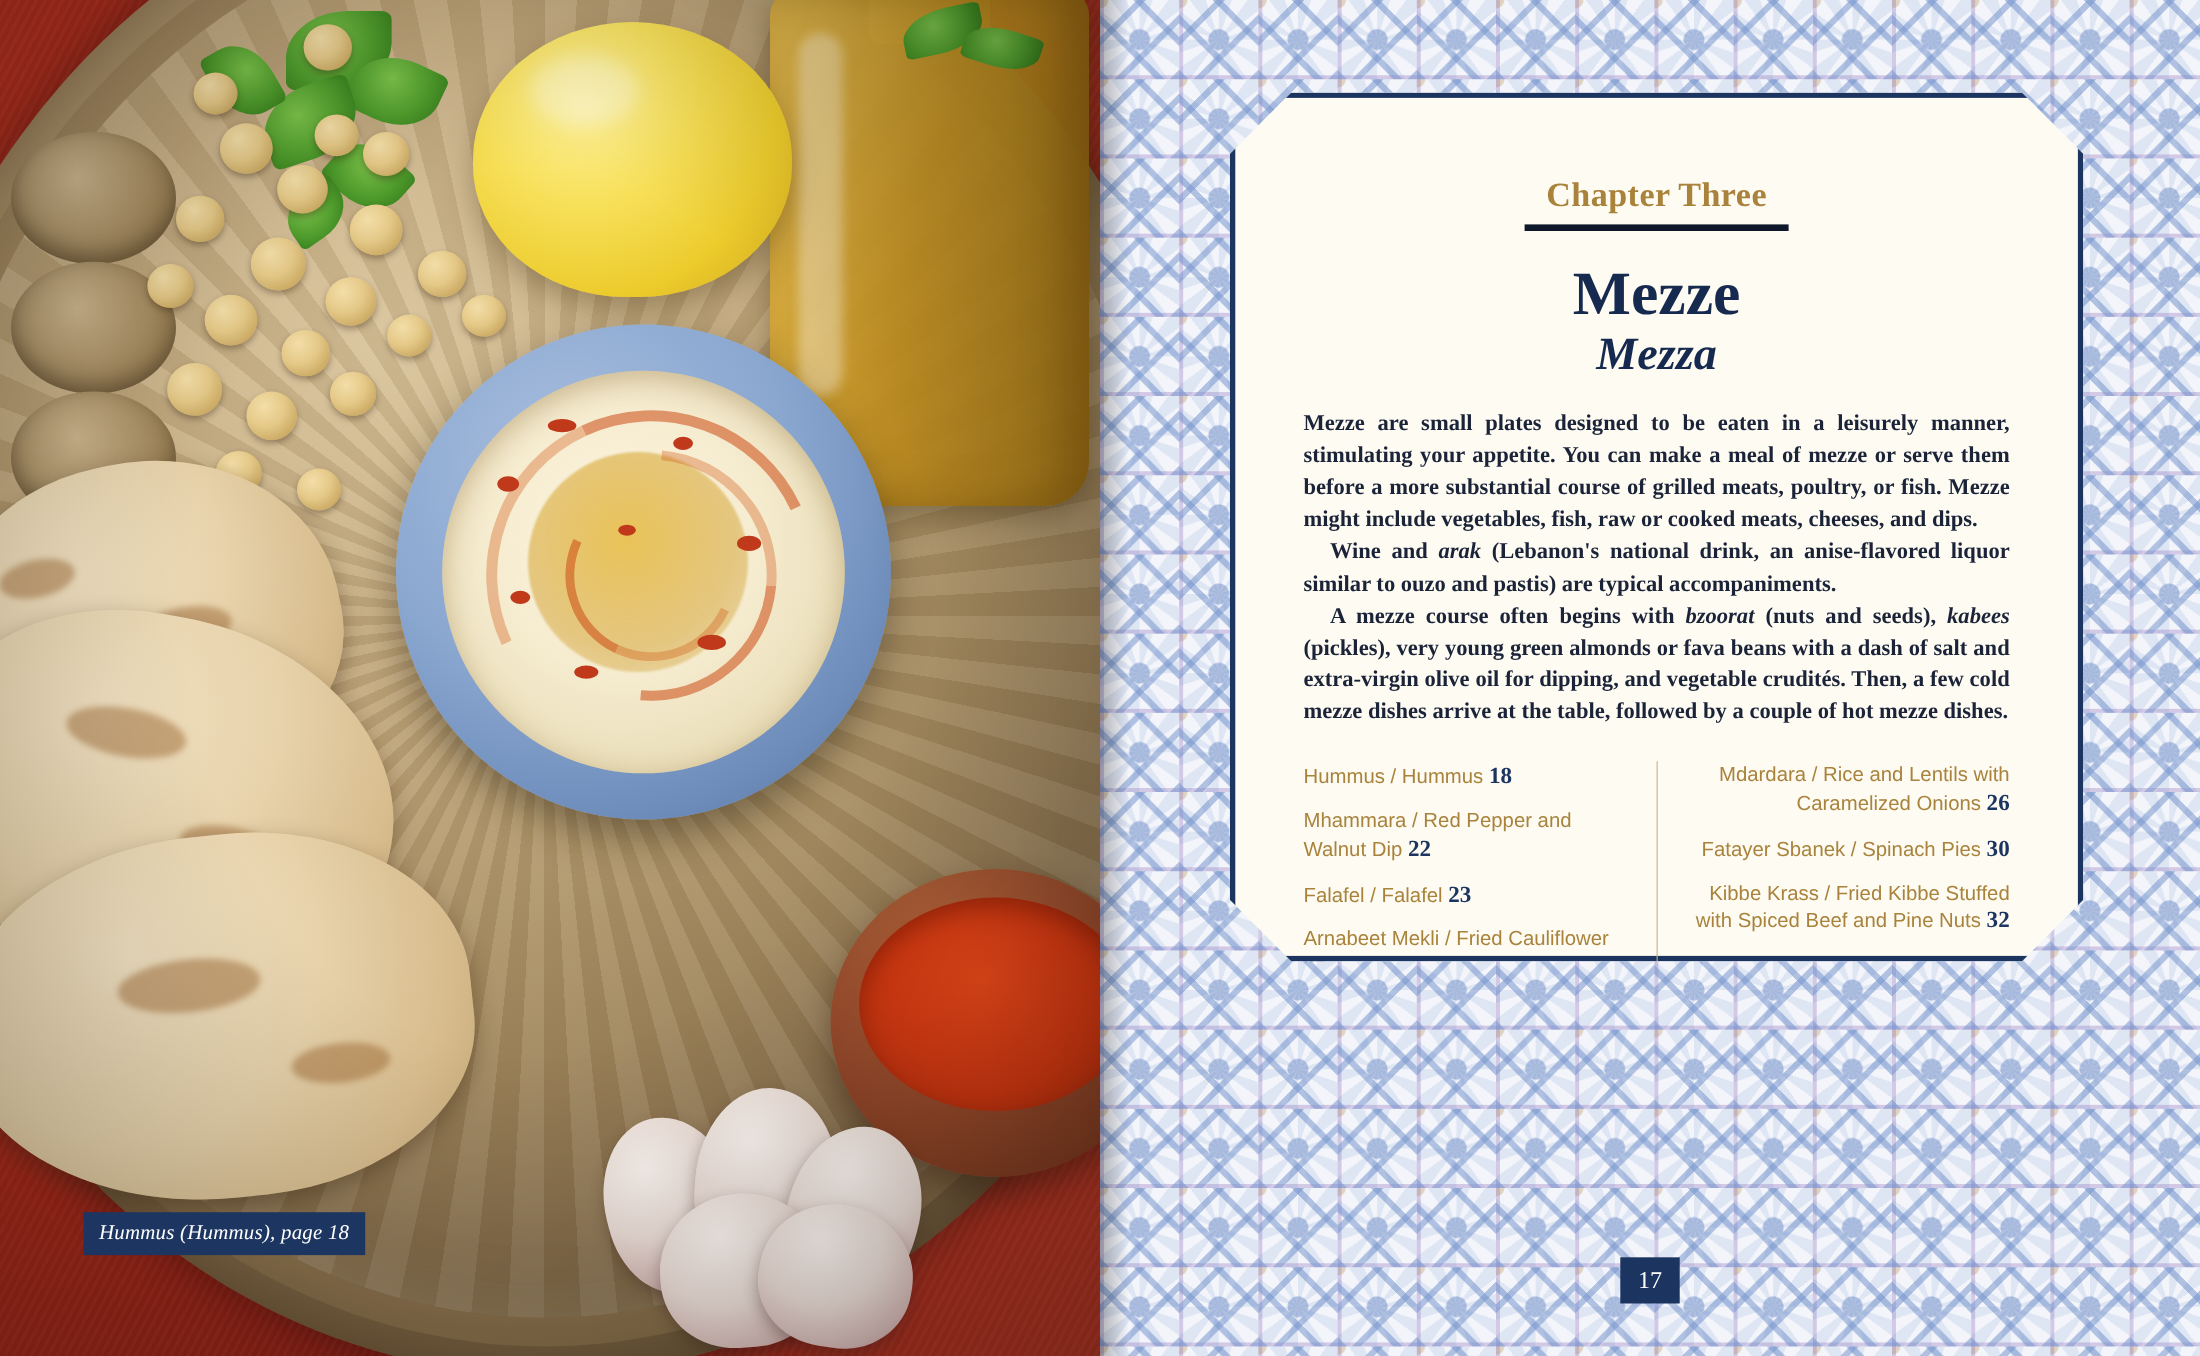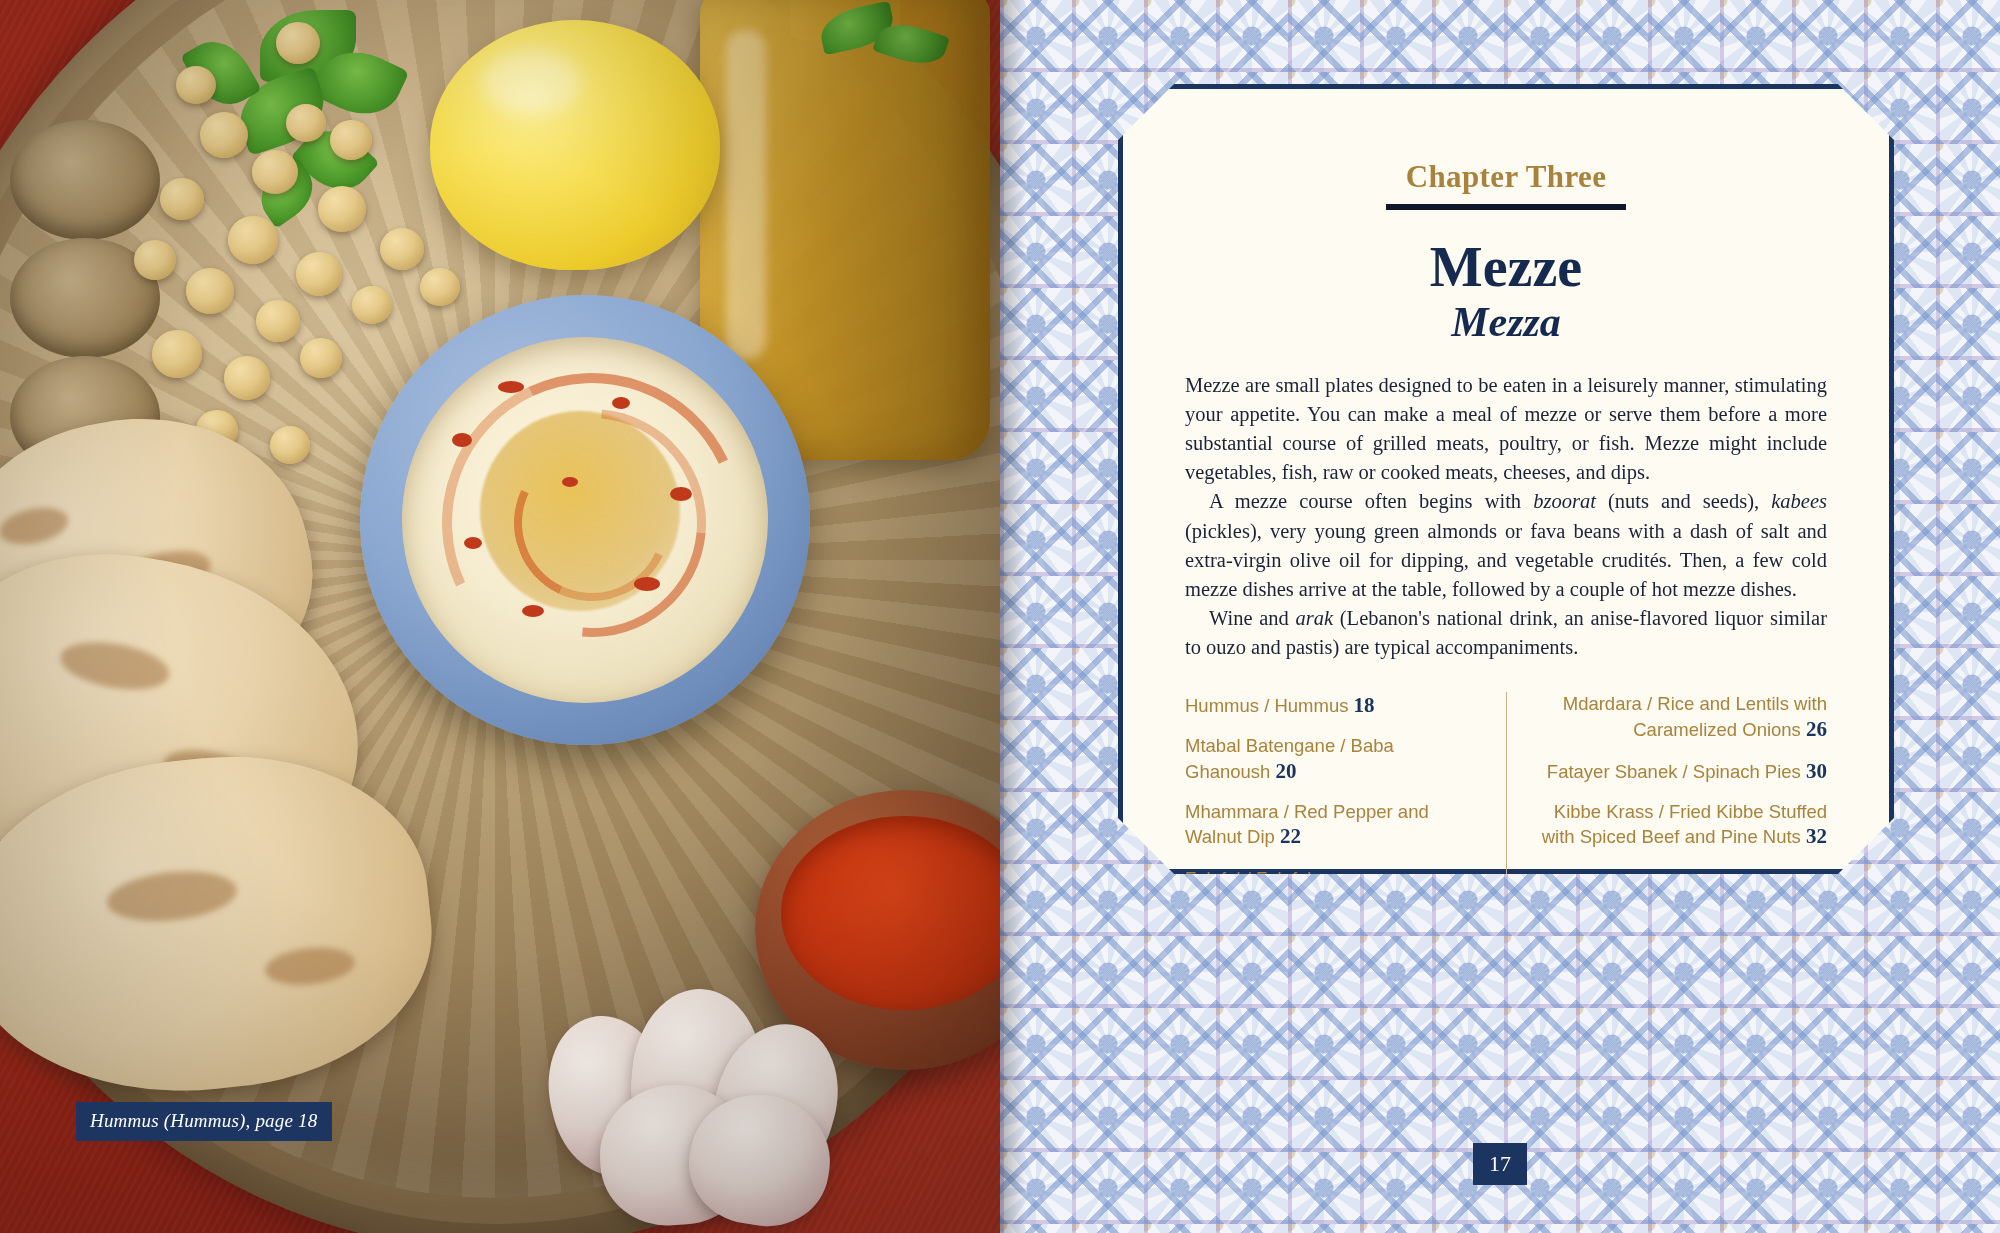--- a/index.html
+++ b/index.html
@@ -314,21 +314,21 @@
     margin-top: 2px;
     line-height: 1.1;
   }
   .body-copy {
     margin-top: 26px;
     color: #1b2338;
     font-size: 20.5px;
     line-height: 1.42;
     text-align: justify;
   }
-  .body-copy p { margin: 0; }
+  .body-copy p { margin: 0; font-weight: bold; }
   .body-copy p + p { text-indent: 24px; }
   .body-copy i { font-style: italic; }
 
   .toc {
     display: flex;
     margin-top: 30px;
     color: #a9833c;
     font-family: "Liberation Sans", sans-serif;
   }
   .toc-col {
@@ -491,33 +491,29 @@
     <div class="tile-overlay"></div>
 
     <div class="panel">
       <div class="panel-inner">
         <div class="chapter-label">Chapter Three</div>
         <div class="chapter-title">Mezze</div>
         <div class="chapter-title-alt">Mezza</div>
 
         <div class="body-copy">
           <p>Mezze are small plates designed to be eaten in a leisurely manner, stimulating your appetite. You can make a meal of mezze or serve them before a more substantial course of grilled meats, poultry, or fish. Mezze might include vegetables, fish, raw or cooked meats, cheeses, and dips.</p>
+          <p>Wine and <i>arak</i> (Lebanon's national drink, an anise-flavored liquor similar to ouzo and pastis) are typical accompaniments.</p>
           <p>A mezze course often begins with <i>bzoorat</i> (nuts and seeds), <i>kabees</i> (pickles), very young green almonds or fava beans with a dash of salt and extra-virgin olive oil for dipping, and vegetable crudités. Then, a few cold mezze dishes arrive at the table, followed by a couple of hot mezze dishes.</p>
-          <p>Wine and <i>arak</i> (Lebanon's national drink, an anise-flavored liquor similar to ouzo and pastis) are typical accompaniments.</p>
         </div>
 
         <div class="toc">
           <div class="toc-col left">
             <div class="toc-entry">
               <span>Hummus / Hummus</span>
               <span class="pg">18</span>
-            </div>
-            <div class="toc-entry">
-              <span>Mtabal Batengane / Baba Ghanoush</span>
-              <span class="pg">20</span>
             </div>
             <div class="toc-entry">
               <span>Mhammara / Red Pepper and Walnut Dip</span>
               <span class="pg">22</span>
             </div>
             <div class="toc-entry">
               <span>Falafel / Falafel</span>
               <span class="pg">23</span>
             </div>
             <div class="toc-entry">

